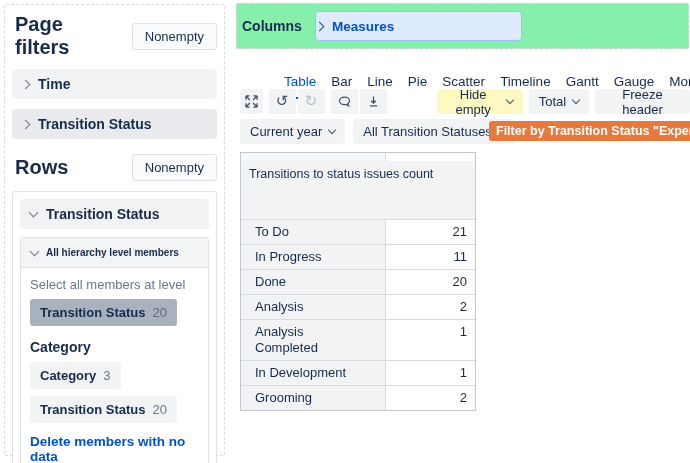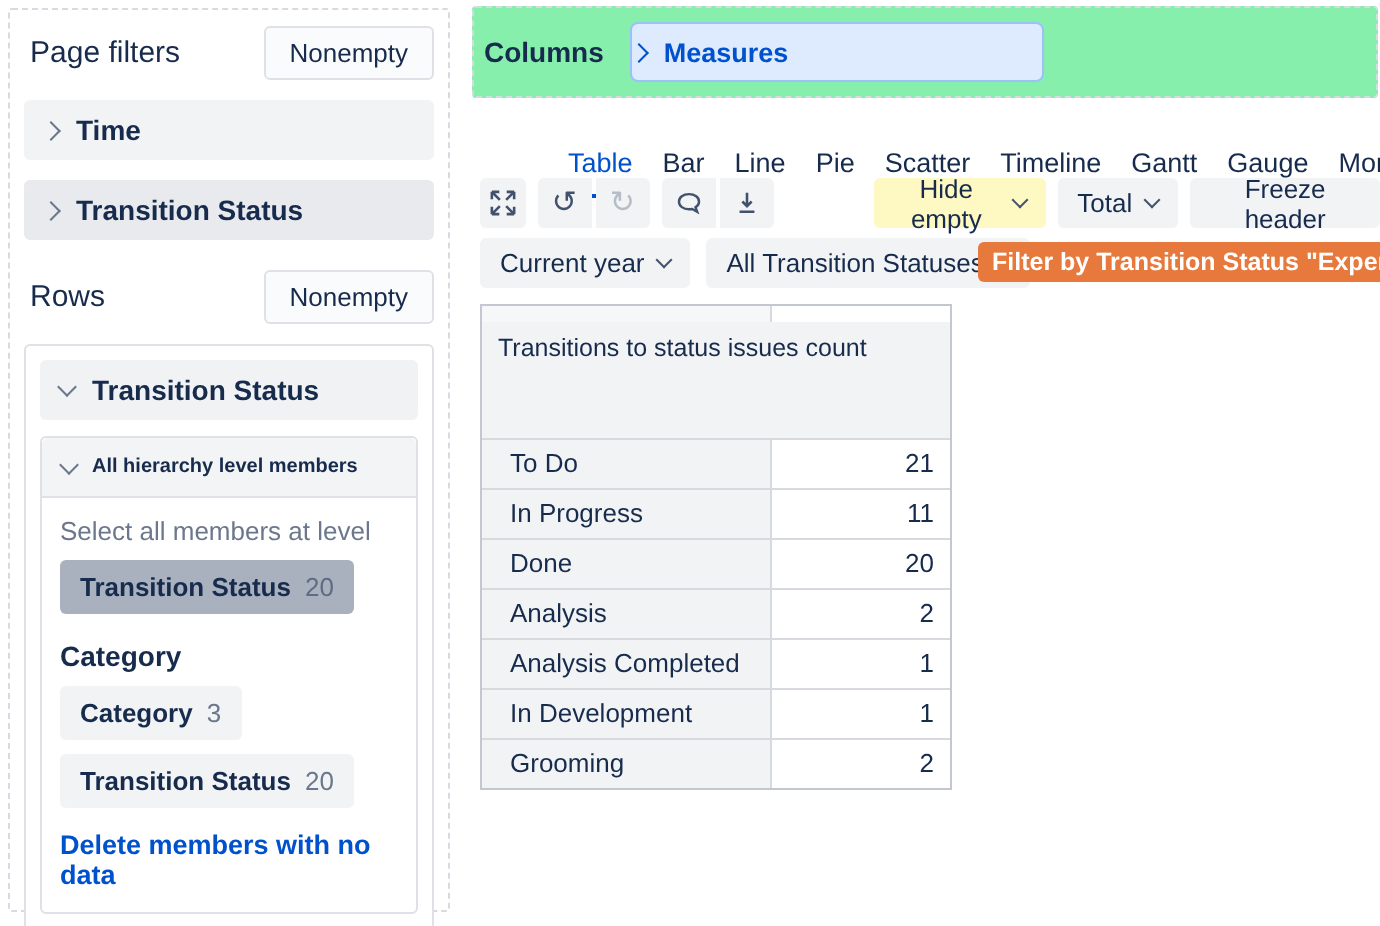--- a/index.html
+++ b/index.html
@@ -23,21 +23,21 @@
   .chev.sm { width:6px; height:6px; border-width:1.5px; border-color:#44546F; }
   button { font-family:inherit; color:#172B4D; border:none; background:none; cursor:pointer; }
 
   
   .left-panel {
     position:absolute; left:4px; top:4px; width:221px; height:452px;
     border:1.5px dashed #D7DAE0; border-radius:2px;
     padding:8px 7px; background:#fff;
   }
   .panel-head { display:flex; justify-content:space-between; align-items:center; }
-  .panel-title { font-size:15px; font-weight:normal; padding-left:3px; }
+  .panel-title { font-size:20px; font-weight:bold; padding-left:3px; }
   .nonempty-btn {
     background:#FAFBFC; border:1px solid #DFE1E6; border-radius:3px;
     padding:5px 12px; font-size:13px;margin-left:36px;
   }
   .bar {
     height:30px; border-radius:3px; background:#F1F2F4;
     display:flex; align-items:center; gap:9px; padding:0 10px;
     font-weight:bold; font-size:14px;
   }
   .bar.time { margin-top:10px; background:#F2F3F5; }
@@ -118,21 +118,21 @@
   }
 
   
   .data-table {
     position:absolute; left:240px; top:152px; width:236px;
     border:1px solid #C3C8D0; font-size:13px; background:#fff;
   }
   .t-row { display:flex; border-top:1px solid #D6D9DE; }
   .t-row:first-child { border-top:none; }
   .cell-label {
-    width:145px; background:#F2F3F5; padding:4px 0 4px 14px;
+    width:145px; background:#F2F3F5; padding:4px 16px 4px 14px;
     border-right:1px solid #D6D9DE; line-height:16px;
   }
   .cell-value { flex:1; background:#fff; text-align:right; padding:4px 8px; line-height:16px; }
   .t-row.head { height:66px;flex-direction:column; }
   .t-row.head .cell-label { background:#F6F7F9; }
   .t-row.head .cell-value {
     background:#F2F3F5; text-align:left; font-size:12.5px;
     line-height:15px; padding:6px 6px 0 8px;
   }
   svg { display:block; }

